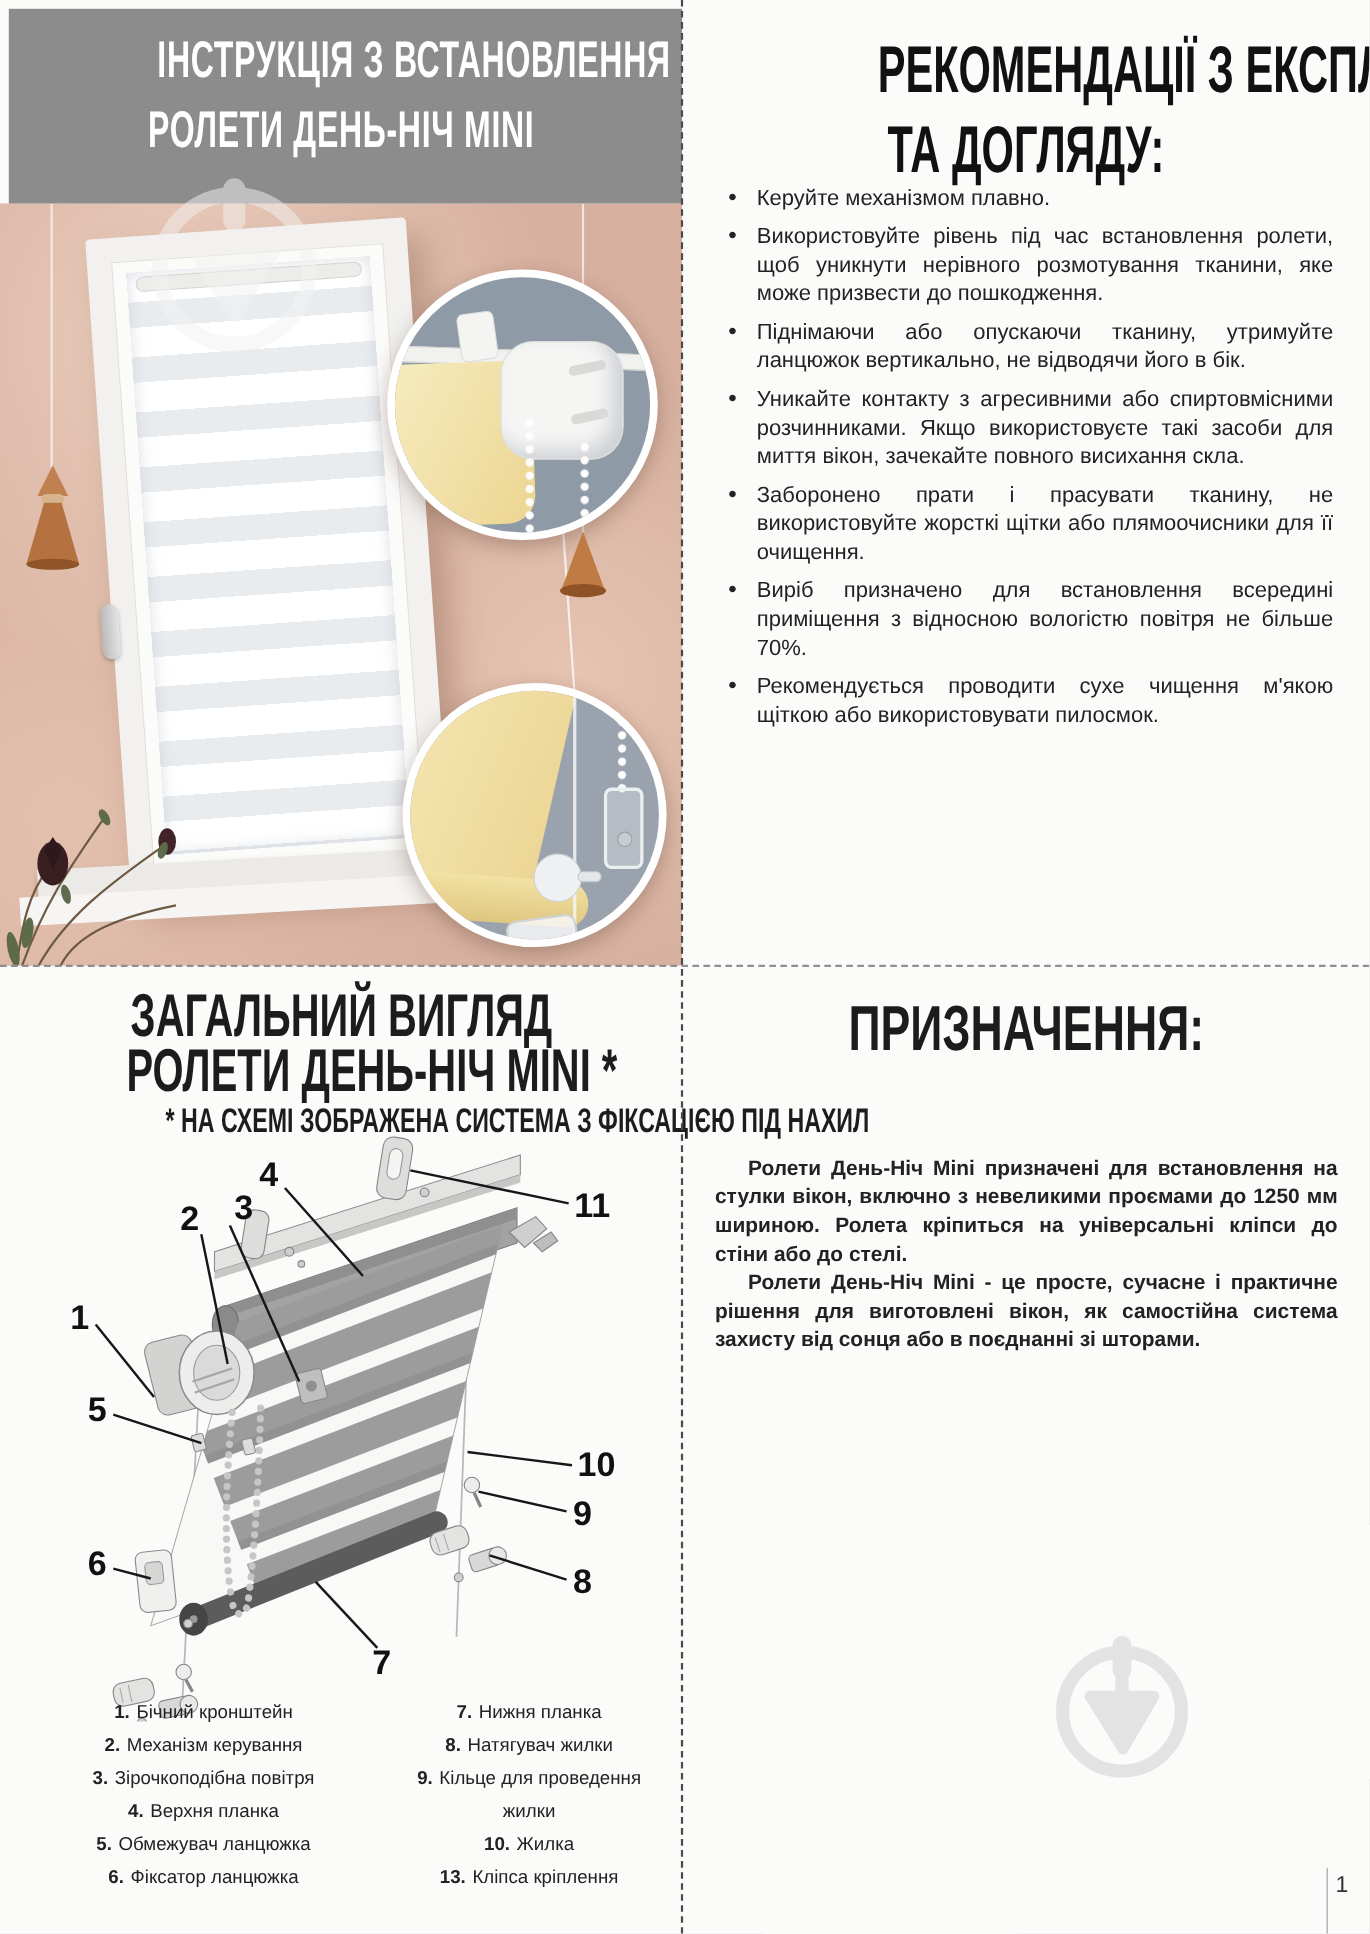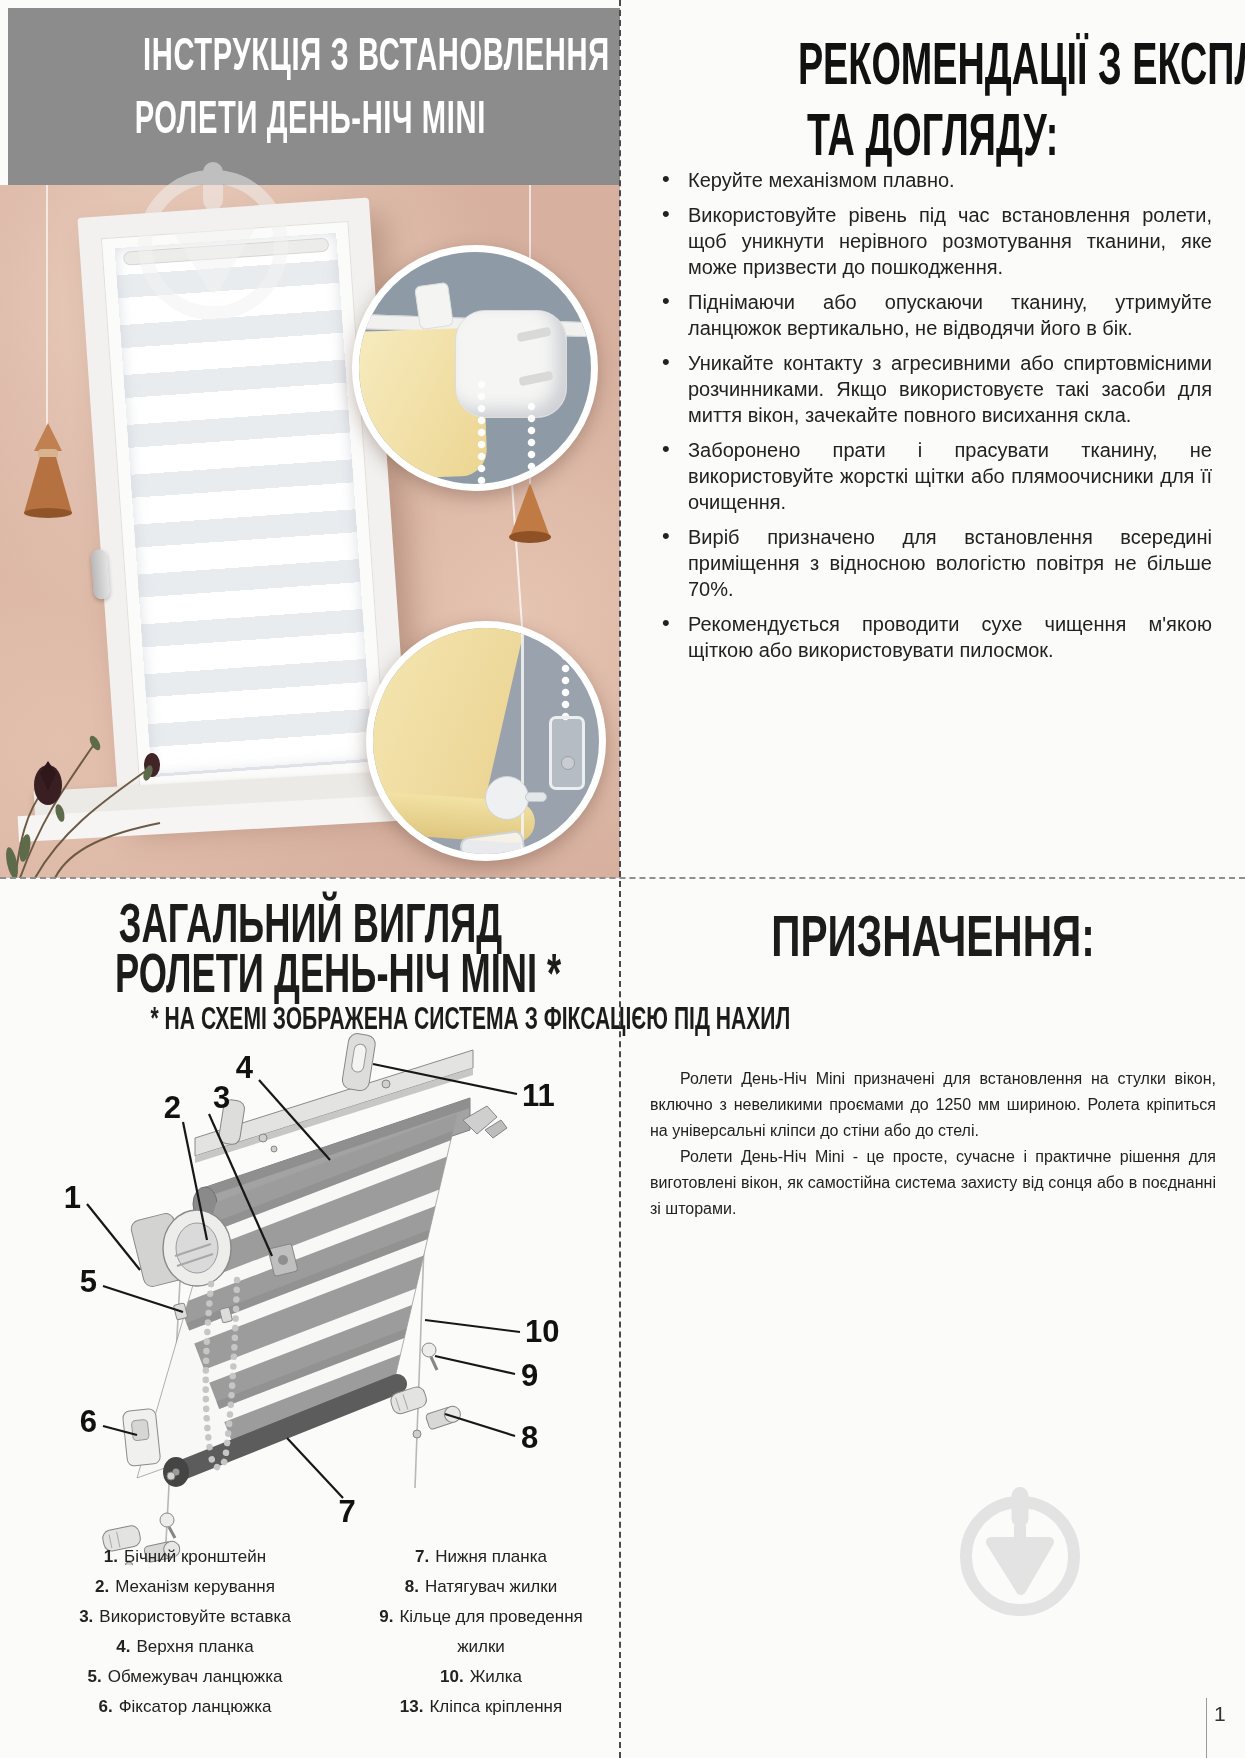--- a/index.html
+++ b/index.html
@@ -83,22 +83,22 @@
   .callout-line { stroke:#171717; stroke-width:2.2; }
   .legend { position:absolute; top:664px; font-size:17px; line-height:30px; color:#222;text-align:center; }
   .legend-left { left:35px; width:300px; }
   .legend-right { left:365px; width:232px; }
   .leg-item b { font-weight:700; margin-right:6px; }
 
   
   .q-br { position:absolute; left:620px; top:878px; width:625px; height:880px; }
   .br-title { position:absolute; top:32px; left:0; width:100%; line-height:52px; }
   .br-title .cond { font-size:58px; transform:scaleX(0.70); }
-  .br-body { position:absolute; left:30px; top:188px; width:566px;
-    font-size:16px; line-height:26px; text-align:justify; color:#222; }
+  .br-body { position:absolute; left:30px; top:172px; width:566px;
+    font-size:19px; line-height:26px; text-align:justify; color:#222;font-weight:bold; }
   .br-body p { text-indent:30px; }
   .wm-br { position:absolute; left:318px; top:588px; }
   .page-num-line { position:absolute; left:586px; top:820px; width:0; height:60px; border-left:1.5px solid #9a9a9a; }
   .page-num { position:absolute; left:594px; top:824px; font-size:21px; color:#333; }
 </style>
 </head>
 <body>
 
 <div class="page">
 
@@ -343,21 +343,21 @@
       <text class="callout-num" x="322" y="502" text-anchor="middle">7</text>
       <text class="callout-num" x="496" y="428" text-anchor="start">8</text>
       <text class="callout-num" x="496" y="366" text-anchor="start">9</text>
       <text class="callout-num" x="500" y="322" text-anchor="start">10</text>
       <text class="callout-num" x="497" y="86" text-anchor="start">11</text>
     </svg>
 
     <div class="legend legend-left">
       <div class="leg-item"><b>1.</b><span>Бічний кронштейн</span></div>
       <div class="leg-item"><b>2.</b><span>Механізм керування</span></div>
-      <div class="leg-item"><b>3.</b><span>Використовуйте вставка</span></div>
+      <div class="leg-item"><b>3.</b><span>Зірочкоподібна повітря</span></div>
       <div class="leg-item"><b>4.</b><span>Верхня планка</span></div>
       <div class="leg-item"><b>5.</b><span>Обмежувач ланцюжка</span></div>
       <div class="leg-item"><b>6.</b><span>Фіксатор ланцюжка</span></div>
     </div>
     <div class="legend legend-right">
       <div class="leg-item"><b>7.</b><span>Нижня планка</span></div>
       <div class="leg-item"><b>8.</b><span>Натягувач жилки</span></div>
       <div class="leg-item"><b>9.</b><span>Кільце для проведення жилки</span></div>
       <div class="leg-item"><b>10.</b><span>Жилка</span></div>
       <div class="leg-item"><b>13.</b><span>Кліпса кріплення</span></div>

